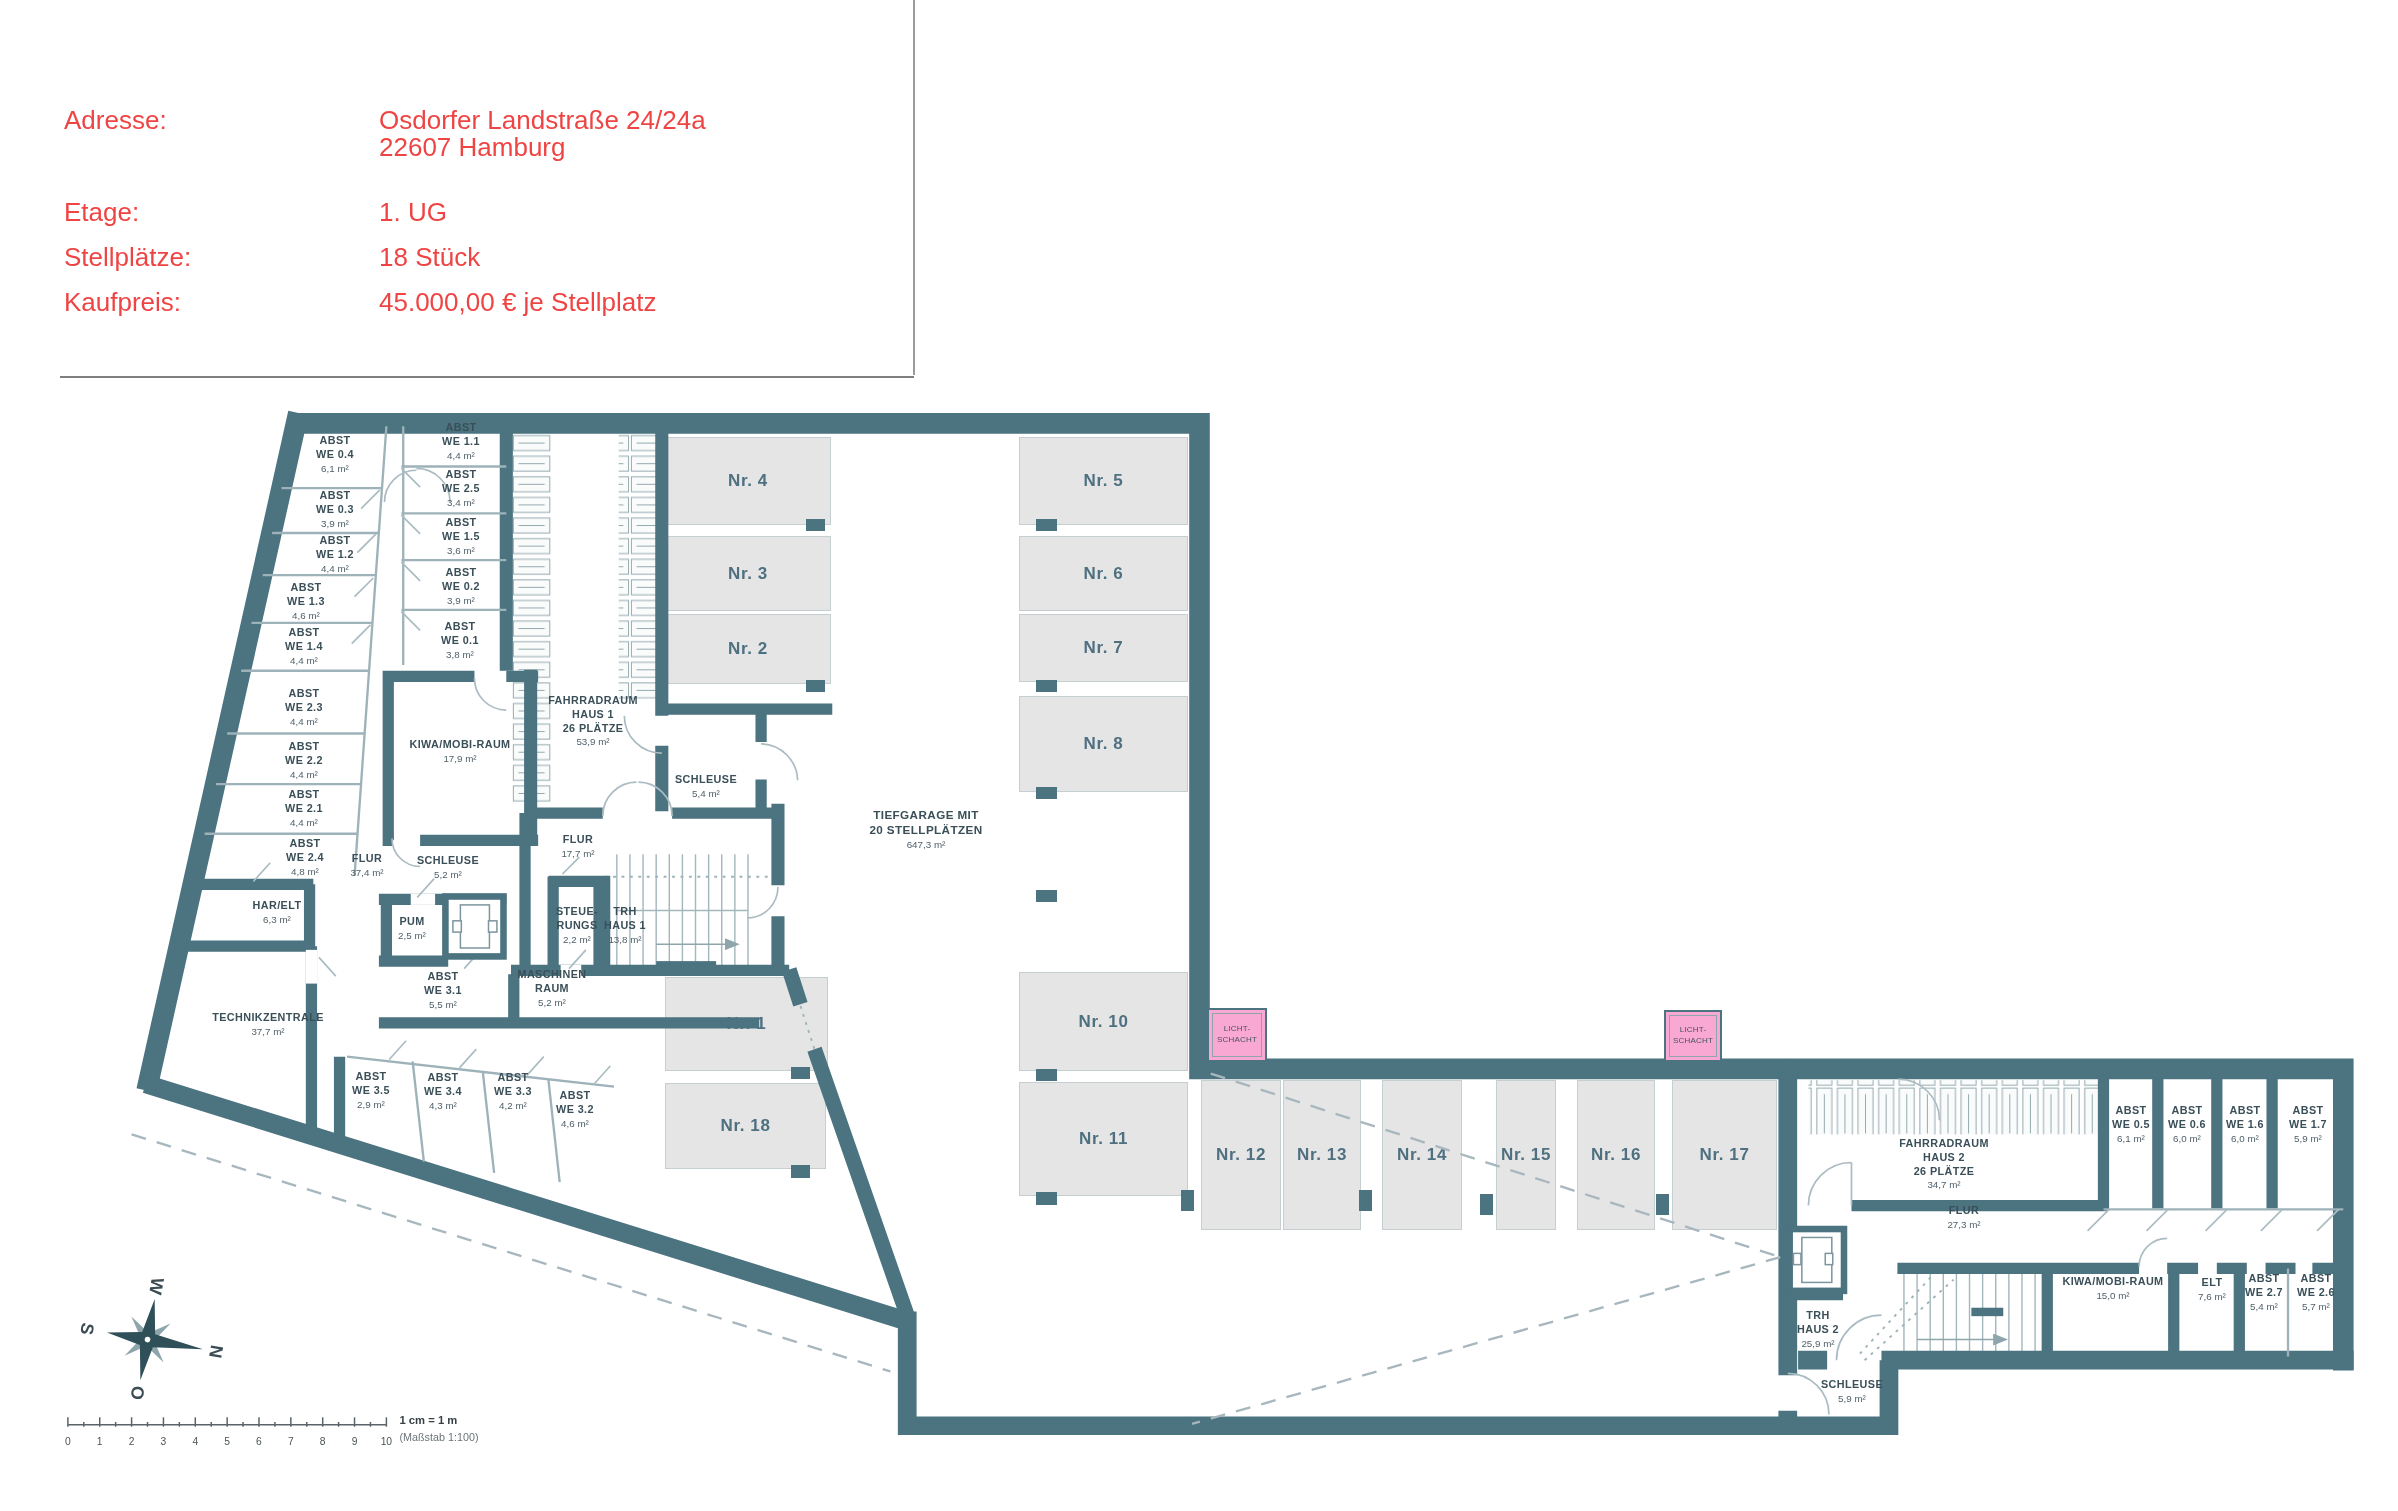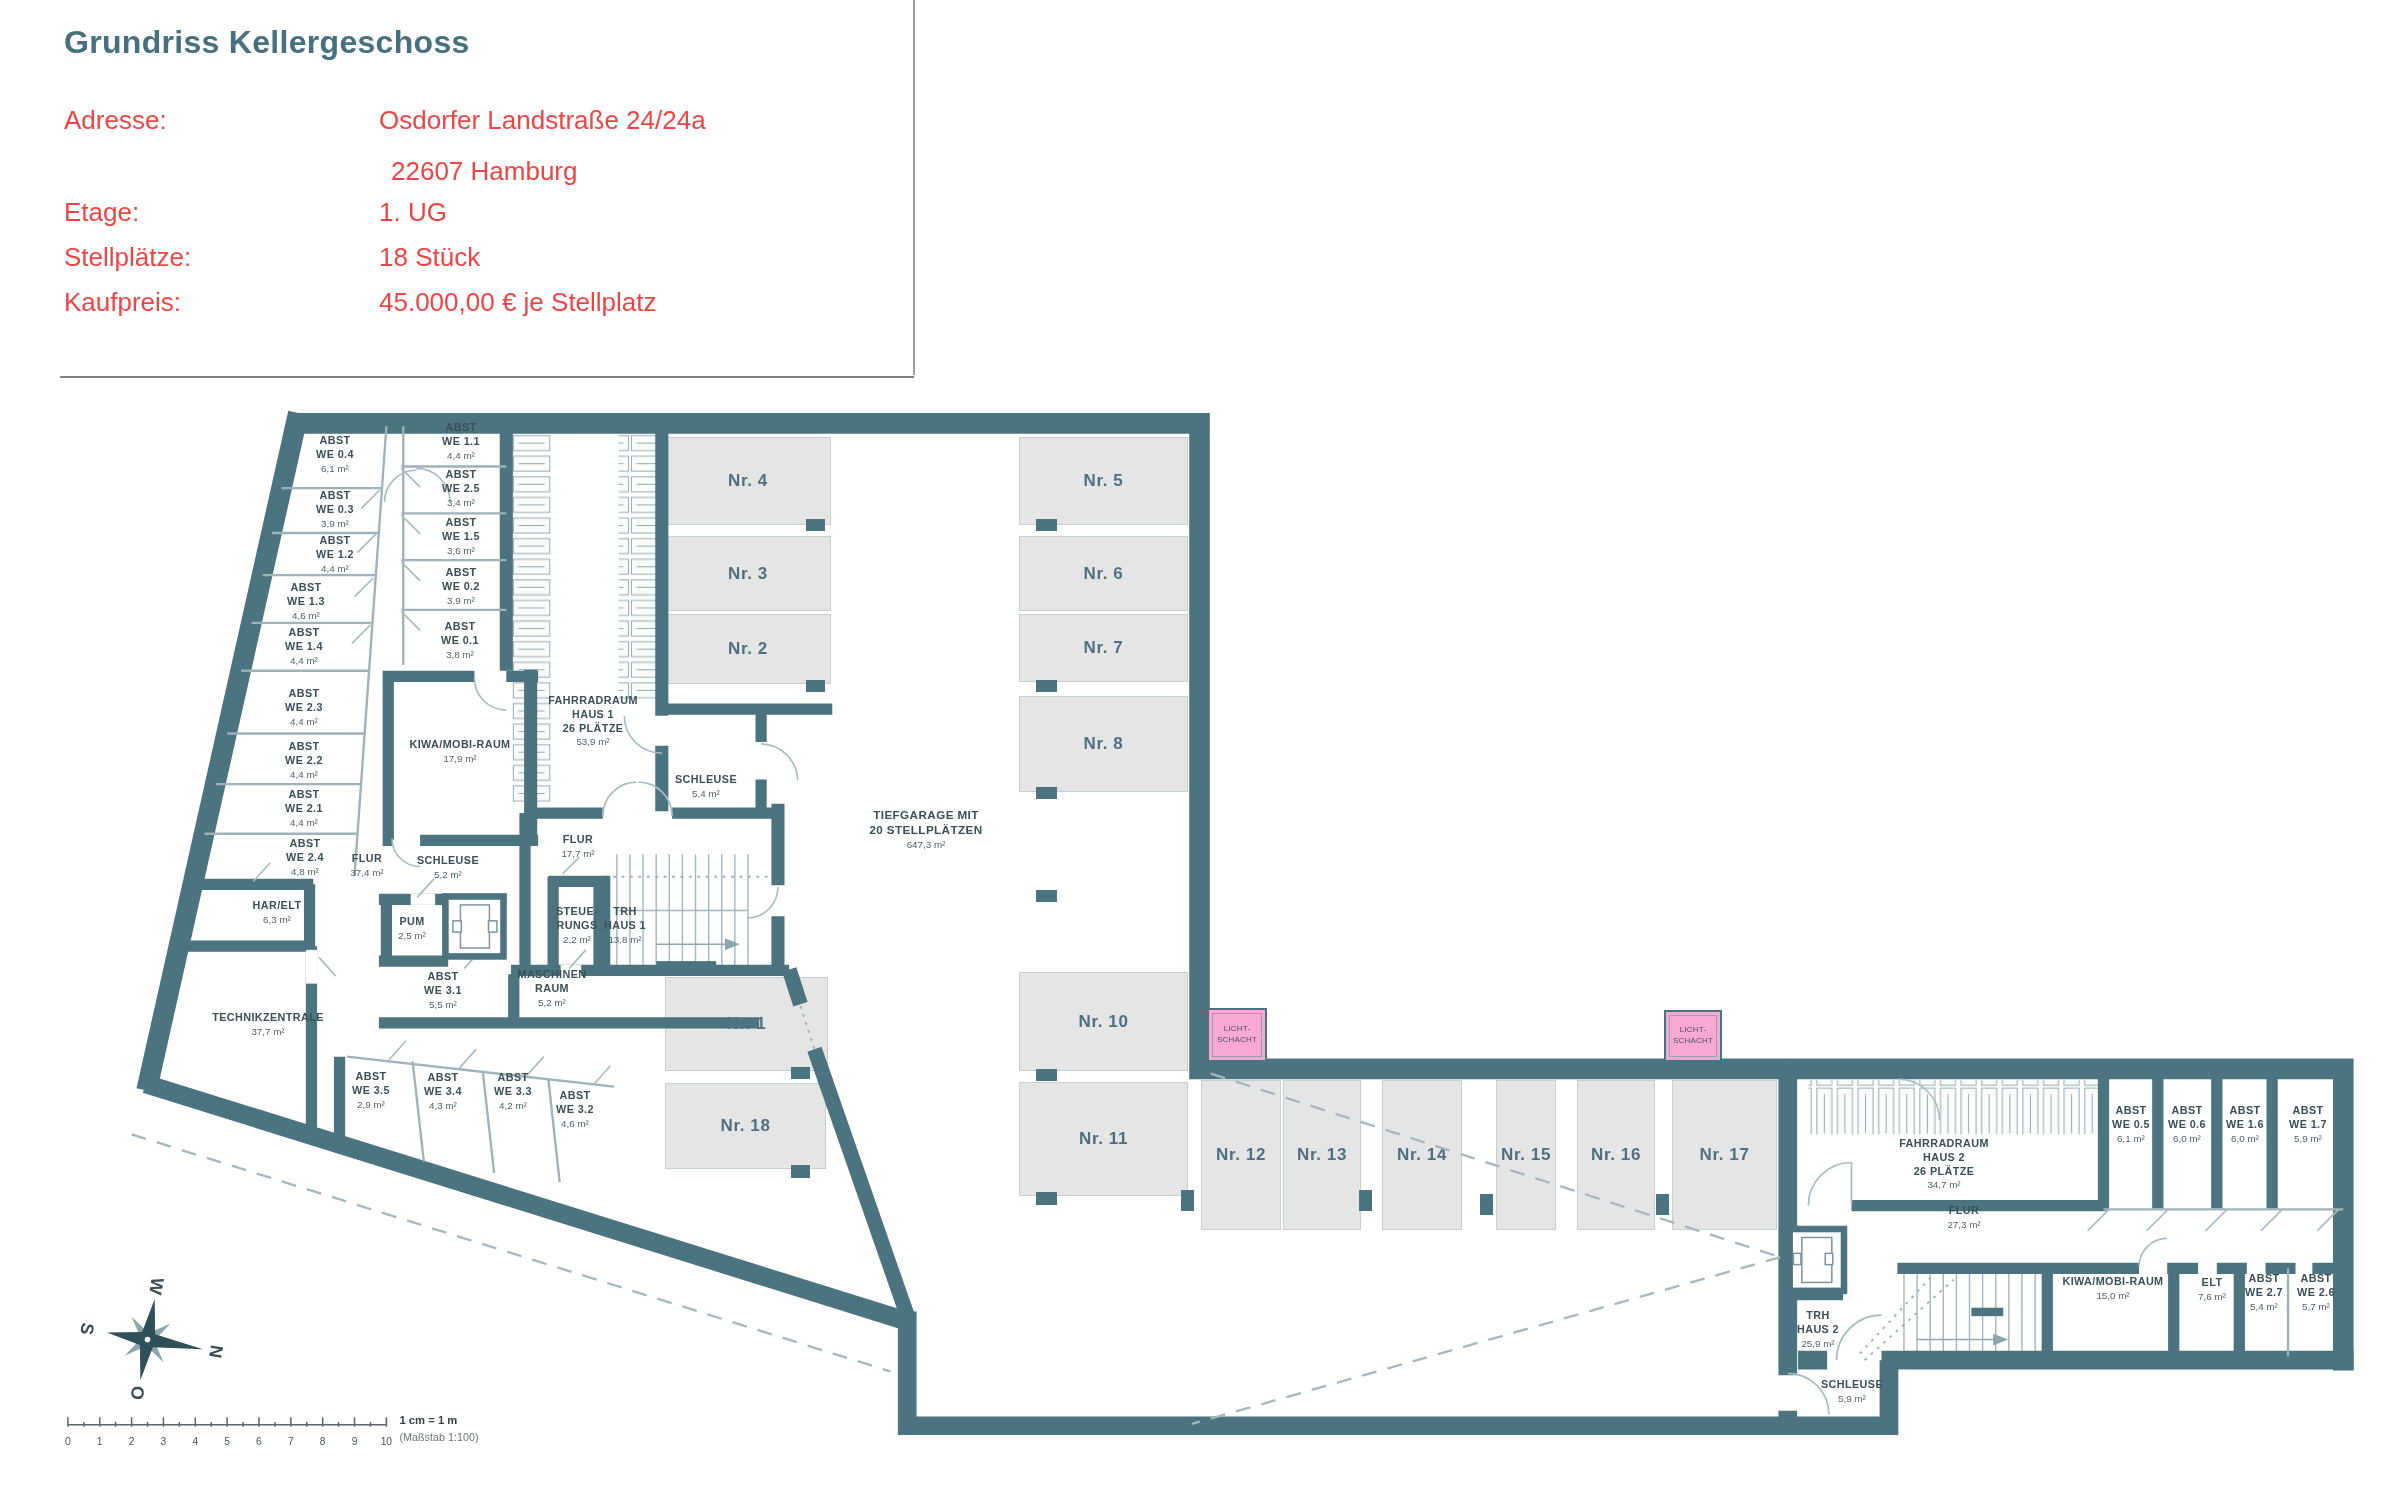--- a/index.html
+++ b/index.html
@@ -52,25 +52,24 @@
   .ticklabel{font-size:11px;fill:#4a5458;}
   .note1{font-size:12px;font-weight:bold;fill:#374146;}
   .note2{font-size:11.5px;fill:#6a7478;}
   .cletter{font-size:19px;font-weight:bold;fill:#3b4c54;}
 </style>
 </head>
 <body>
 
 <div id="page">
 
-  <div id="title">Grundriss Kellergeschoss</div>
   <div id="headerrows">
       <div class="hrow hlabel" style="top: 105px;">Adresse:</div>
       <div class="hrow hvalue" style="top: 105px;">Osdorfer Landstraße 24/24a</div>
-      <div class="hrow hvalue" style="top: 156px; margin-left: 12px;">22607 Hamburg</div>
+      <div class="hrow hvalue" style="top: 132px;">22607 Hamburg</div>
       <div class="hrow hlabel" style="top: 197px;">Etage:</div>
       <div class="hrow hvalue" style="top: 197px;">1. UG</div>
       <div class="hrow hlabel" style="top: 242px;">Stellplätze:</div>
       <div class="hrow hvalue" style="top: 242px;">18 Stück</div>
       <div class="hrow hlabel" style="top: 287px;">Kaufpreis:</div>
       <div class="hrow hvalue" style="top: 287px;">45.000,00 € je Stellplatz</div>
     </div>
   <div id="vdiv"></div>
   <div id="hdiv"></div>
 

